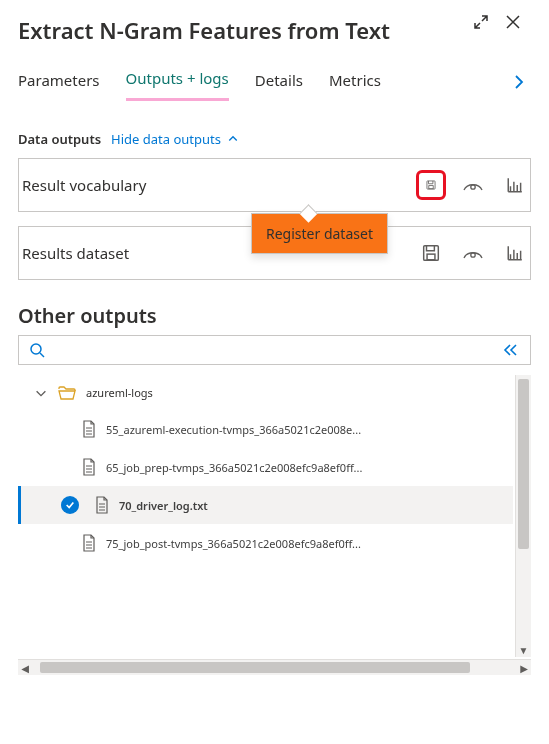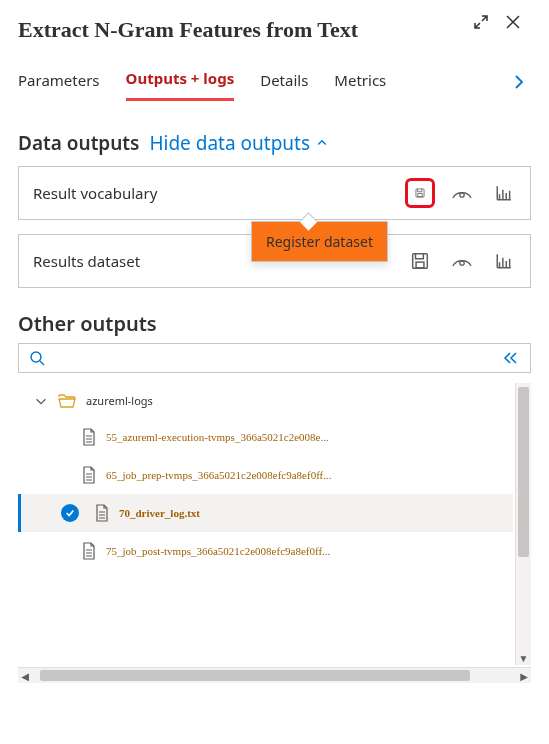--- a/index.html
+++ b/index.html
@@ -19,71 +19,70 @@
     display: flex;
     align-items: flex-start;
     justify-content: space-between;
     padding: 10px 6px 8px 0;
   }
   .title {
     font-size: 22px;
     font-weight: 600;
     line-height: 28px;
     margin: 6px 0 4px 0;
-    font-family: Liberation Serif, serif;
   }
   .header-actions { display: flex; gap: 14px; margin-top: 4px; margin-right: 2px;}
   .header-actions .ico { width: 18px; height: 18px; cursor: pointer; color:#323130;}
   .tabs {
     display: flex;
     align-items: center;
     gap: 26px;
     border-bottom: 1px solid transparent;
     padding-bottom: 0;
     margin-top: 6px;
     position: relative;
   }
   .tab {
     padding: 6px 0 10px 0;
     color: #323130;
     cursor: pointer;
     font-size: 15px;
   }
   .tab.active {
-    font-weight: 700;
-    border-bottom: 3px solid #ef4444;
-    color: #b91c1c;
+    font-weight: 400;
+    border-bottom: 3px solid #f9a8d4;
+    color: #0f766e;
   }
   .tab-scroll {
     margin-left: auto;
     color: #0078d4;
     margin-right: 4px;
   }
   .section-head {
     display: flex;
     align-items: center;
     gap: 10px;
     margin-top: 28px;
     margin-bottom: 10px;
-    font-size: 19px;
+    font-size: 13px;
   }
   .section-head .lbl { font-weight: 600; }
   .section-head .link {
     color: #0078d4;
     cursor: pointer;
     display: inline-flex;
     align-items: center;
     gap: 6px;
   }
   .output-card {
     border: 1px solid #c8c6c4;
     display: flex;
     align-items: center;
     justify-content: space-between;
-    padding: 14px 14px;
+    padding: 14px 3px;
     margin-bottom: 14px;
     position: relative;
     background:#fff;
   }
   .output-card .name { font-size: 15px; }
   .output-actions { display: flex; align-items: center; gap: 18px; }
   .icon-btn {
     width: 24px; height: 24px;
     display: inline-flex; align-items: center; justify-content: center;
     cursor: pointer;
@@ -141,21 +140,21 @@
     align-items: center;
     gap: 10px;
     padding: 10px 6px 10px 16px;
     font-size: 11px;
     white-space: nowrap;
     overflow: hidden;
     text-overflow: ellipsis;
     cursor: pointer;
   }
   .tree-item.folder { font-weight: 400; }
-  .tree-item.file { padding-left: 64px; color:#a16207;font-family:Liberation Serif, serif;}
+  .tree-item.file { padding-left: 64px; color:#404040;}
   .tree-item.file .fname { overflow:hidden; text-overflow: ellipsis; }
   .tree-item.selected {
     background: #f3f2f1;
     font-weight: 600;
     border-left: 3px solid #0078d4;
     padding-left: 40px;
   }
   .chev { width:14px; color:#605e5c;}
   .folder-ico { color:#dca327; }
   .file-ico { color:#605e5c; }

